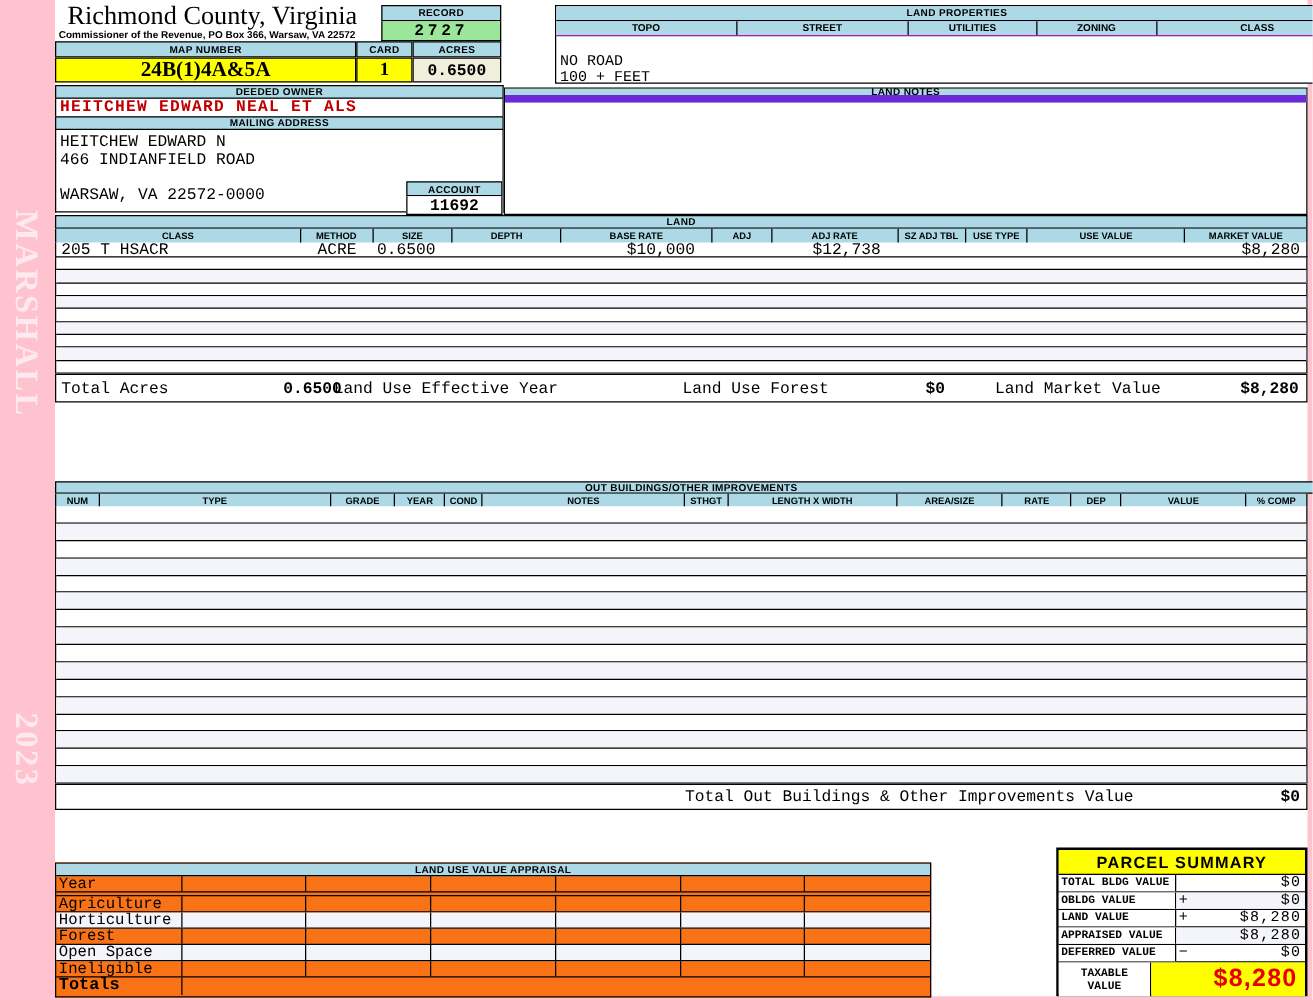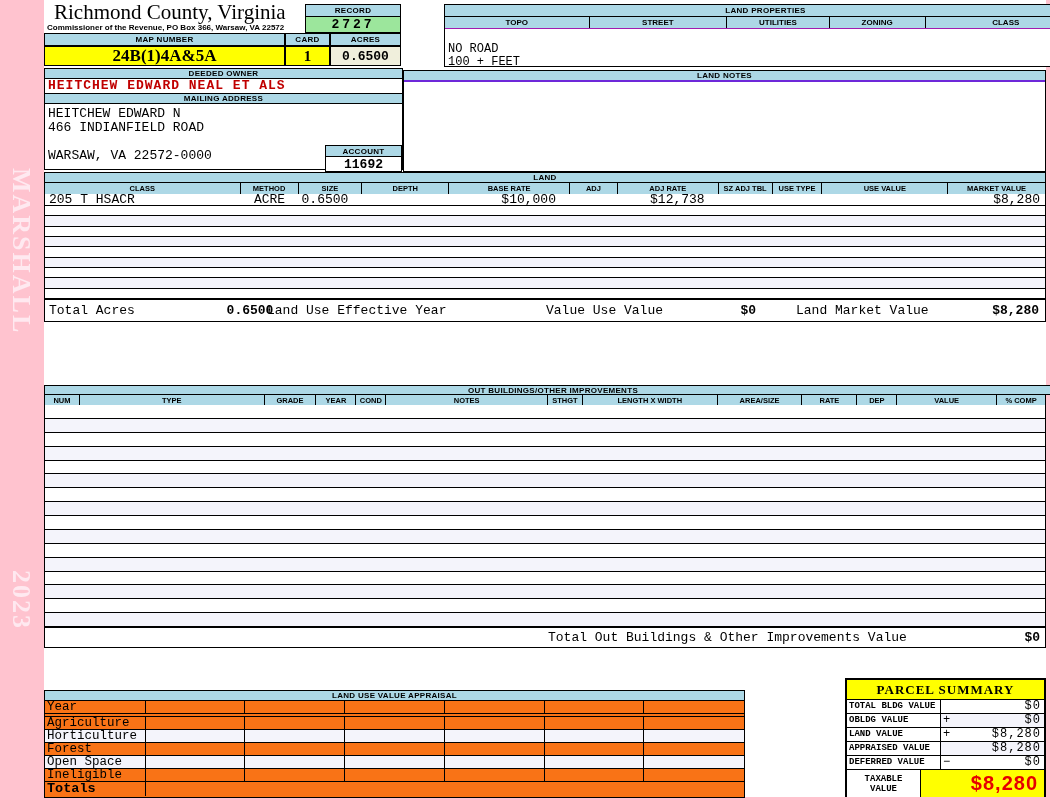--- a/index.html
+++ b/index.html
@@ -65,21 +65,21 @@
               line-height:14px;padding-left:3px;letter-spacing:1px;white-space:nowrap;}
   .owner-bar2{left:0;top:93px;width:359px;height:11px;}
   .addr-block{position:absolute;left:0;top:104px;width:359px;height:66px;border:1px solid #000;border-top:none;background:#fff;}
   .addr-line{position:absolute;left:3px;font-size:13px;white-space:nowrap;font-family:"Liberation Mono",monospace;}
   .account-box{position:absolute;left:281px;top:145px;width:77px;background:#fff;z-index:2;}
   .account-box .cell-hdr{height:12px;}
   .account-val{height:15px;border:1px solid #000;border-top:none;font-family:"Liberation Mono",monospace;
                font-weight:bold;font-size:13px;display:flex;align-items:center;justify-content:center;background:#fff;}
 
   .ln-box{position:absolute;left:359px;top:70px;width:643px;height:102px;border:1px solid #000;background:#fff;}
-  .ln-box .bar{height:11px;border:none;border-bottom:2px solid #6d28d9;}
+  .ln-box .bar{height:11px;border:none;border-bottom:6px solid #6d28d9;}
 
   .lt-bar{left:0;top:172px;width:1002px;height:11px;}
   .lt-head{position:absolute;left:0;top:183px;width:1002px;height:11px;display:flex;
            border-left:1px solid #000;border-right:1px solid #000;background:var(--header-blue);}
   .t-hdr-cell{font-size:7.5px;font-weight:bold;display:flex;align-items:center;justify-content:center;
               border-right:1px solid #000;overflow:hidden;white-space:nowrap;}
   .t-hdr-cell:last-child{border-right:none;}
   .lt-row{position:absolute;left:0;top:194px;width:1002px;height:12px;display:flex;
           border-left:1px solid #000;border-right:1px solid #000;border-bottom:1px solid #000;
           font-family:"Liberation Mono",monospace;font-size:13px;line-height:11px;}
@@ -113,21 +113,21 @@
   .ap-gap{height:3px;border-bottom:1px solid #000;}
   .ap-label{width:101px;border-right:1px solid #000;font-family:"Liberation Mono",monospace;
             font-size:12.5px;line-height:12px;padding-left:2px;white-space:nowrap;}
   .ap-cell{width:100px;border-right:1px solid #000;}
   .ap-cell:last-child{border-right:none;}
   .ap-row.totals{height:15px;flex-direction:column;}
   .ap-row.totals .ap-label{font-weight:bold;font-size:13.5px;line-height:14px;}
 
   .ps-box{position:absolute;left:801px;top:678px;width:201px;height:119px;border:2px solid #000;background:#fff;}
   .ps-title{height:20px;background:var(--highlight-yellow);border-bottom:1px solid #000;
-            font-family:Liberation Serif, serif;font-weight:bold;font-size:13px;letter-spacing:1px;
+            font-family:Liberation Sans, sans-serif;font-weight:bold;font-size:13px;letter-spacing:1px;
             display:flex;align-items:center;justify-content:center;}
   .ps-row{display:flex;height:14px;border-bottom:1px solid #000;}
   .ps-label{width:94px;border-right:1px solid #000;font-family:"Liberation Mono",monospace;
             font-weight:bold;font-size:9px;line-height:13px;padding-left:2px;white-space:nowrap;background:#fff;}
   .ps-right{flex:1;display:flex;font-family:"Liberation Mono",monospace;font-size:12px;line-height:13px;}
   .ps-right.pale{background:var(--stripe);}
   .ps-op{width:12px;padding-left:2px;}
   .ps-val{flex:1;text-align:right;padding-right:3px;letter-spacing:1px;}
   .ps-taxable{display:flex;height:27px;}
   .ps-tax-label{width:74px;border-right:1px solid #000;background:#fff;display:flex;flex-direction:column;
@@ -226,21 +226,21 @@
       <div class="e-row"></div>
       <div class="e-row pale"></div>
       <div class="e-row"></div>
       <div class="e-row pale"></div>
       <div class="e-row"></div>
     </div>
   <div class="lt-total">
     <span style="left:4px">Total Acres</span>
     <span style="left:150px;width:110px;text-align:center;font-weight:bold">0.6500</span>
     <span style="left:222px">Land Use Effective Year</span>
-    <span style="left:501px">Value Use Value</span>
+    <span style="left:501px">Land Use Forest</span>
     <span style="right:289px;font-weight:bold">$0</span>
     <span style="left:751px">Land Market Value</span>
     <span style="right:6px;font-weight:bold">$8,280</span>
   </div>
 
   <div class="bar abs ob-bar">OUT BUILDINGS/OTHER IMPROVEMENTS</div>
   <div class="ob-head" id="ob-head">
       <div class="t-hdr-cell" style="width: 35px;">NUM</div>
       <div class="t-hdr-cell" style="width: 185px;">TYPE</div>
       <div class="t-hdr-cell" style="width: 52px;">GRADE</div>

